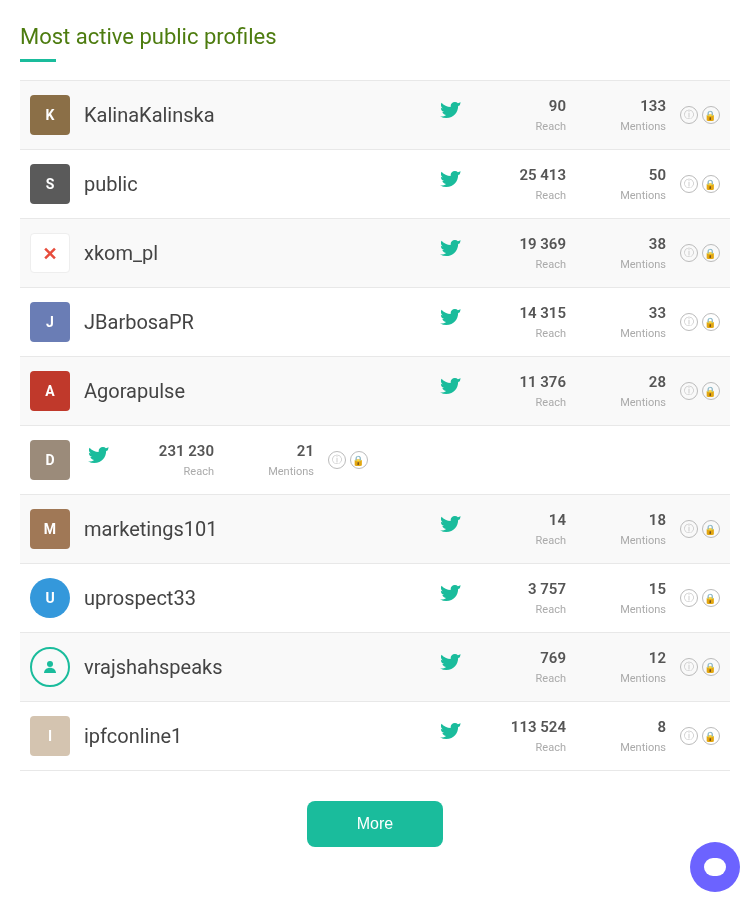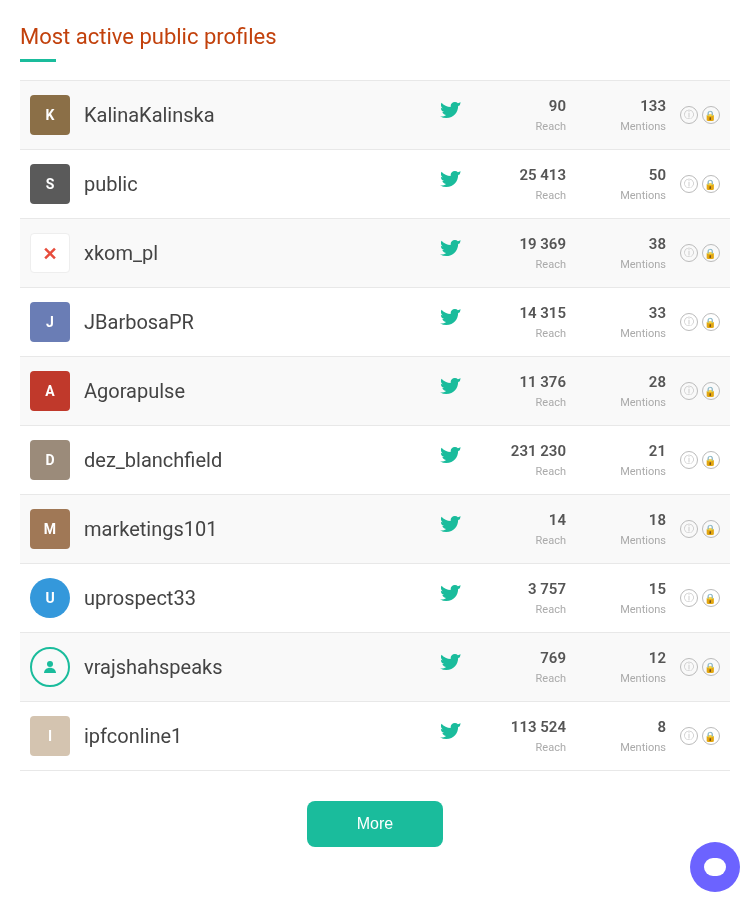--- a/index.html
+++ b/index.html
@@ -9,21 +9,21 @@
       width: 750px;
       min-height: 912px;
       color: #333;
     }
     .container {
       padding: 24px 20px 80px 20px;
     }
     .page-title {
       font-size: 22px;
       font-weight: 400;
-      color: #c2410c;
+      color: #4d7c0f;
       margin-bottom: 10px;
     }
     .title-underline {
       width: 36px;
       height: 3px;
       background: #1abc9c;
       margin-bottom: 18px;
     }
     .profiles-list {
       border-top: 1px solid #e8e8e8;
@@ -291,21 +291,20 @@
         <span class="stat-label">Mentions</span>
       </div>
     </div>
     <div class="action-icons">
       <div class="action-icon" title="Info">ⓘ</div>
       <div class="action-icon lock-icon" title="Lock">🔒</div>
     </div>
   </div>
       <div class="profile-row">
     <div class="avatar" style="background:#9b8b7a;border-radius:4px;">D</div>
-    <div class="username">dez_blanchfield</div>
     <div class="twitter-icon">
       <svg xmlns="http://www.w3.org/2000/svg" width="22" height="22" viewBox="0 0 24 24" fill="#1abc9c">
     <path d="M23 3a10.9 10.9 0 01-3.14 1.53A4.48 4.48 0 0022.43.36a9 9 0 01-2.88 1.1A4.52 4.52 0 0016.11 0c-2.5 0-4.52 2.02-4.52 4.52 0 .35.04.7.11 1.03C7.69 5.4 4.07 3.6 1.64.9a4.51 4.51 0 00-.61 2.27c0 1.57.8 2.95 2.01 3.76a4.5 4.5 0 01-2.05-.57v.06c0 2.19 1.56 4.01 3.63 4.43a4.54 4.54 0 01-2.04.08c.57 1.79 2.24 3.09 4.21 3.13A9.05 9.05 0 010 15.54a12.8 12.8 0 006.92 2.03c8.3 0 12.85-6.88 12.85-12.85 0-.2 0-.39-.01-.58A9.17 9.17 0 0023 3z"></path>
   </svg>
     </div>
     <div class="stats">
       <div class="stat-block">
         <span class="stat-value">231 230</span>
         <span class="stat-label">Reach</span>
       </div>

